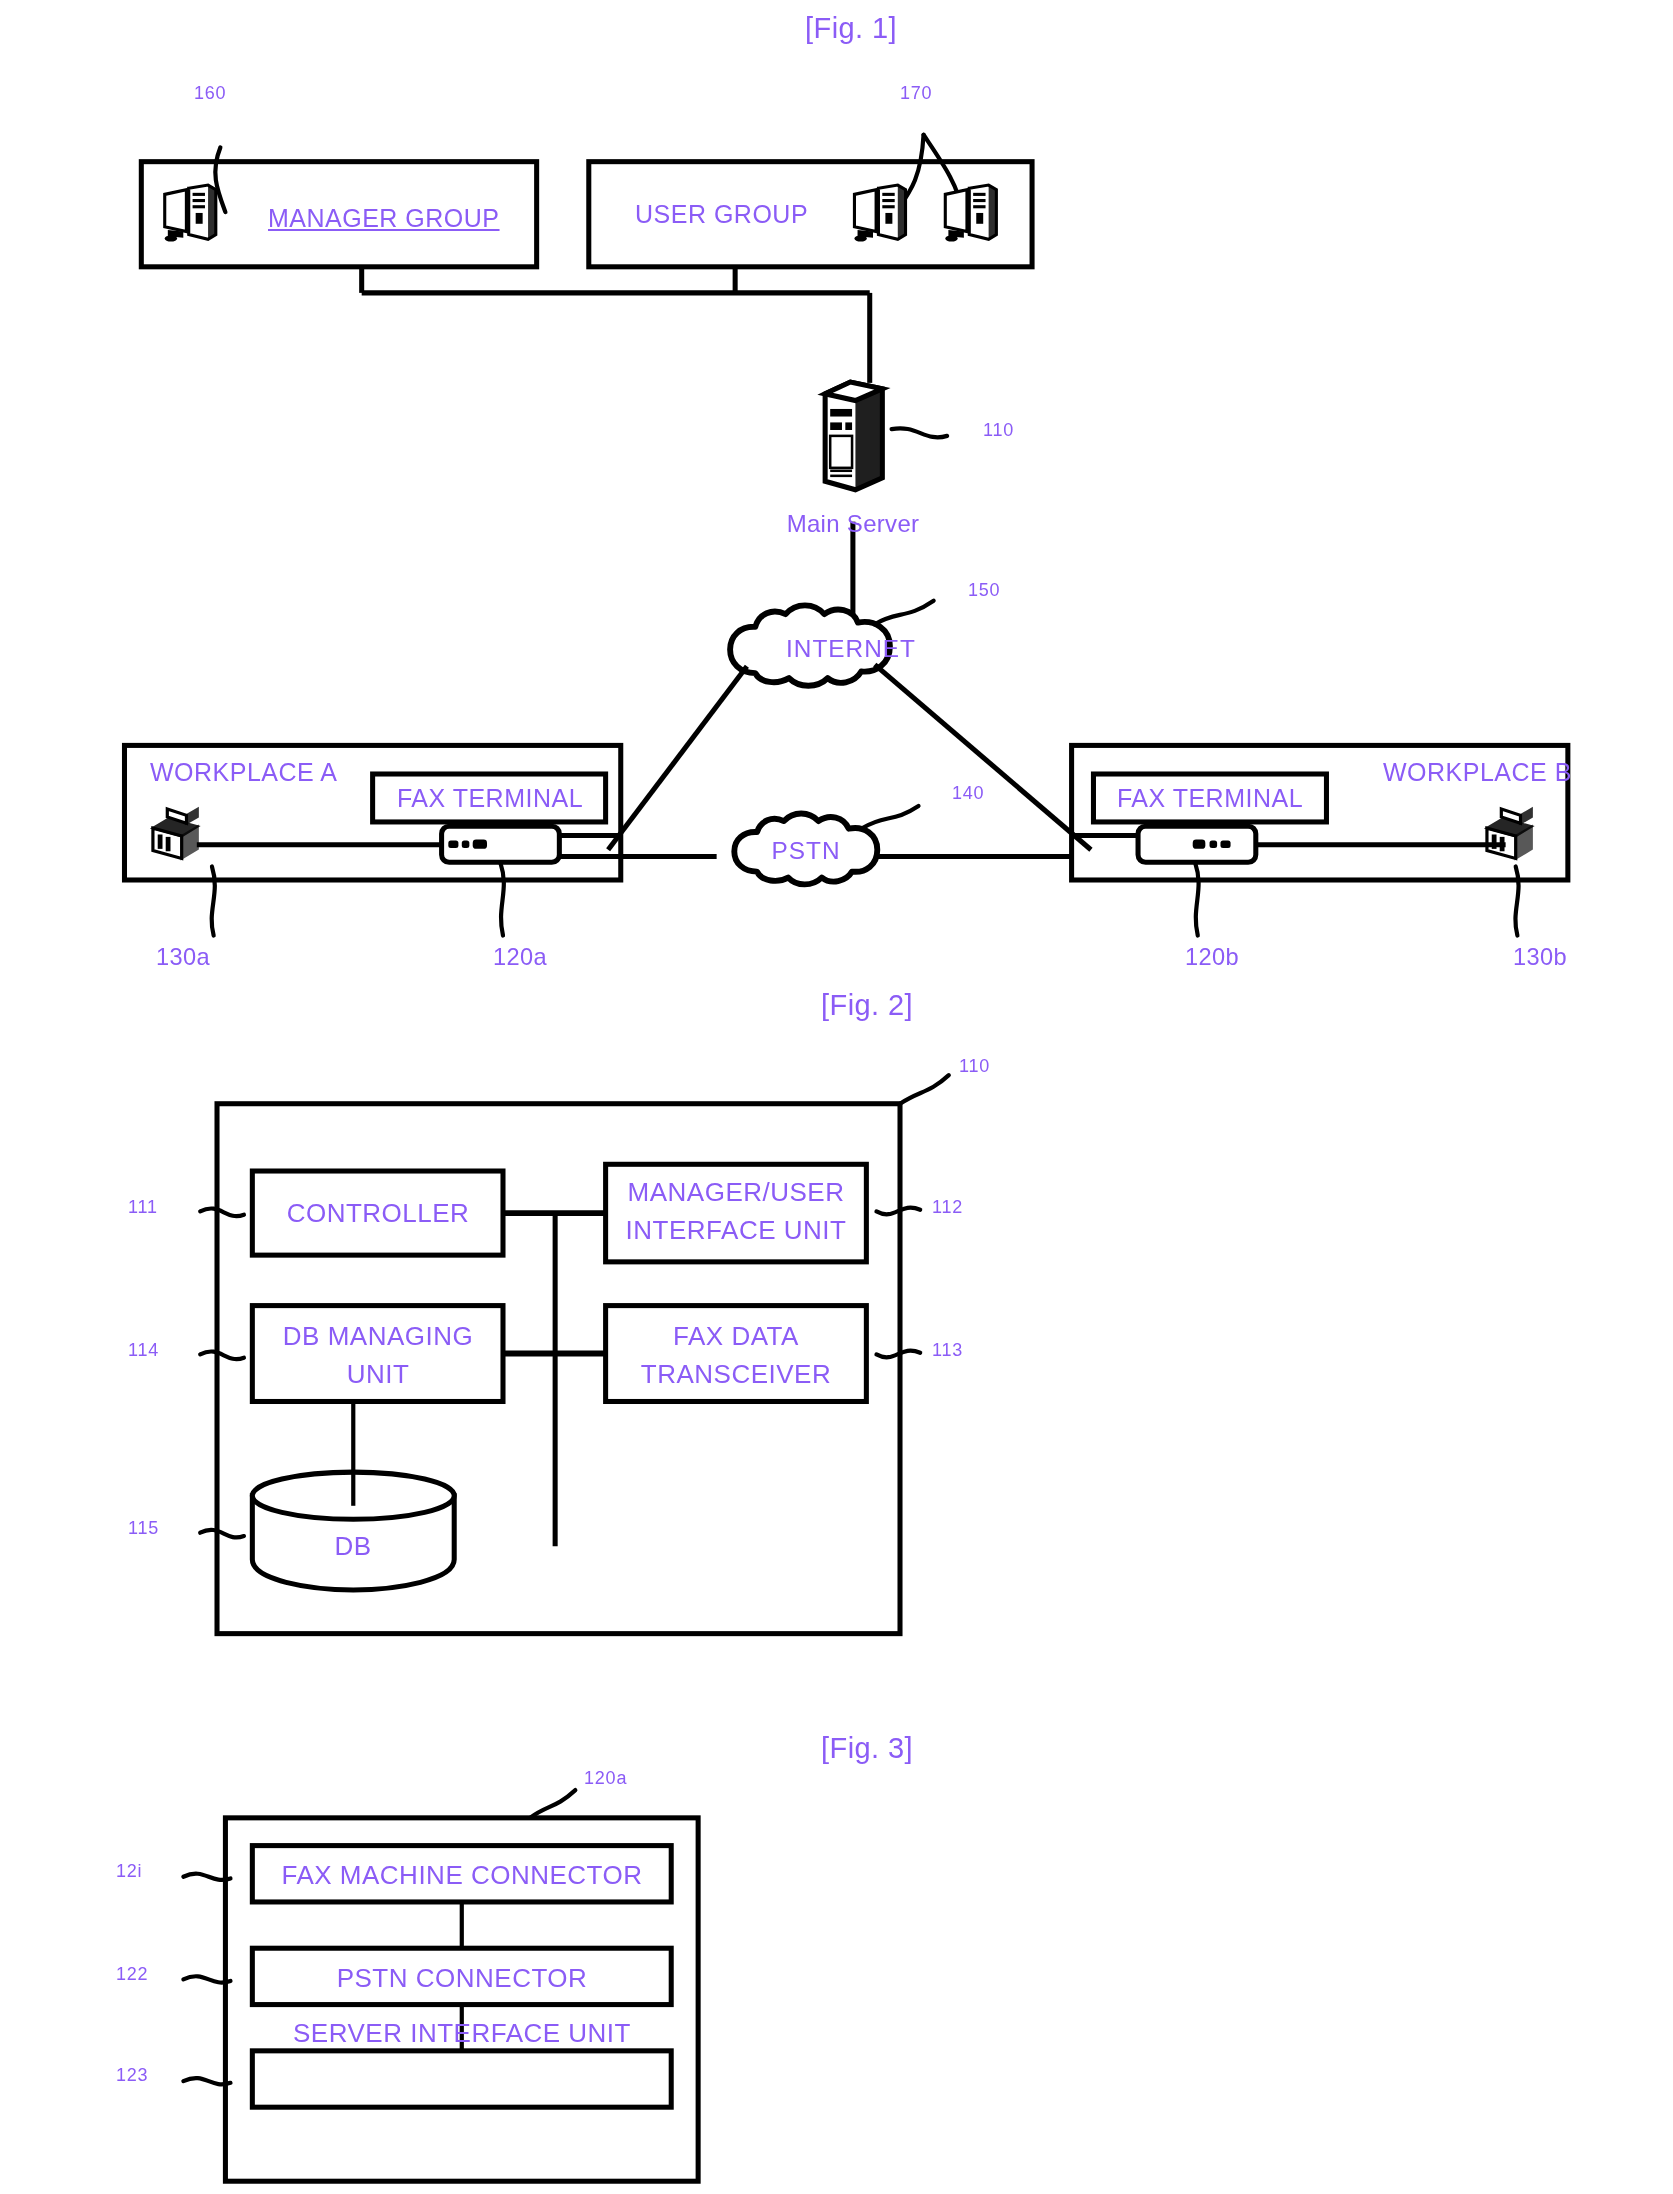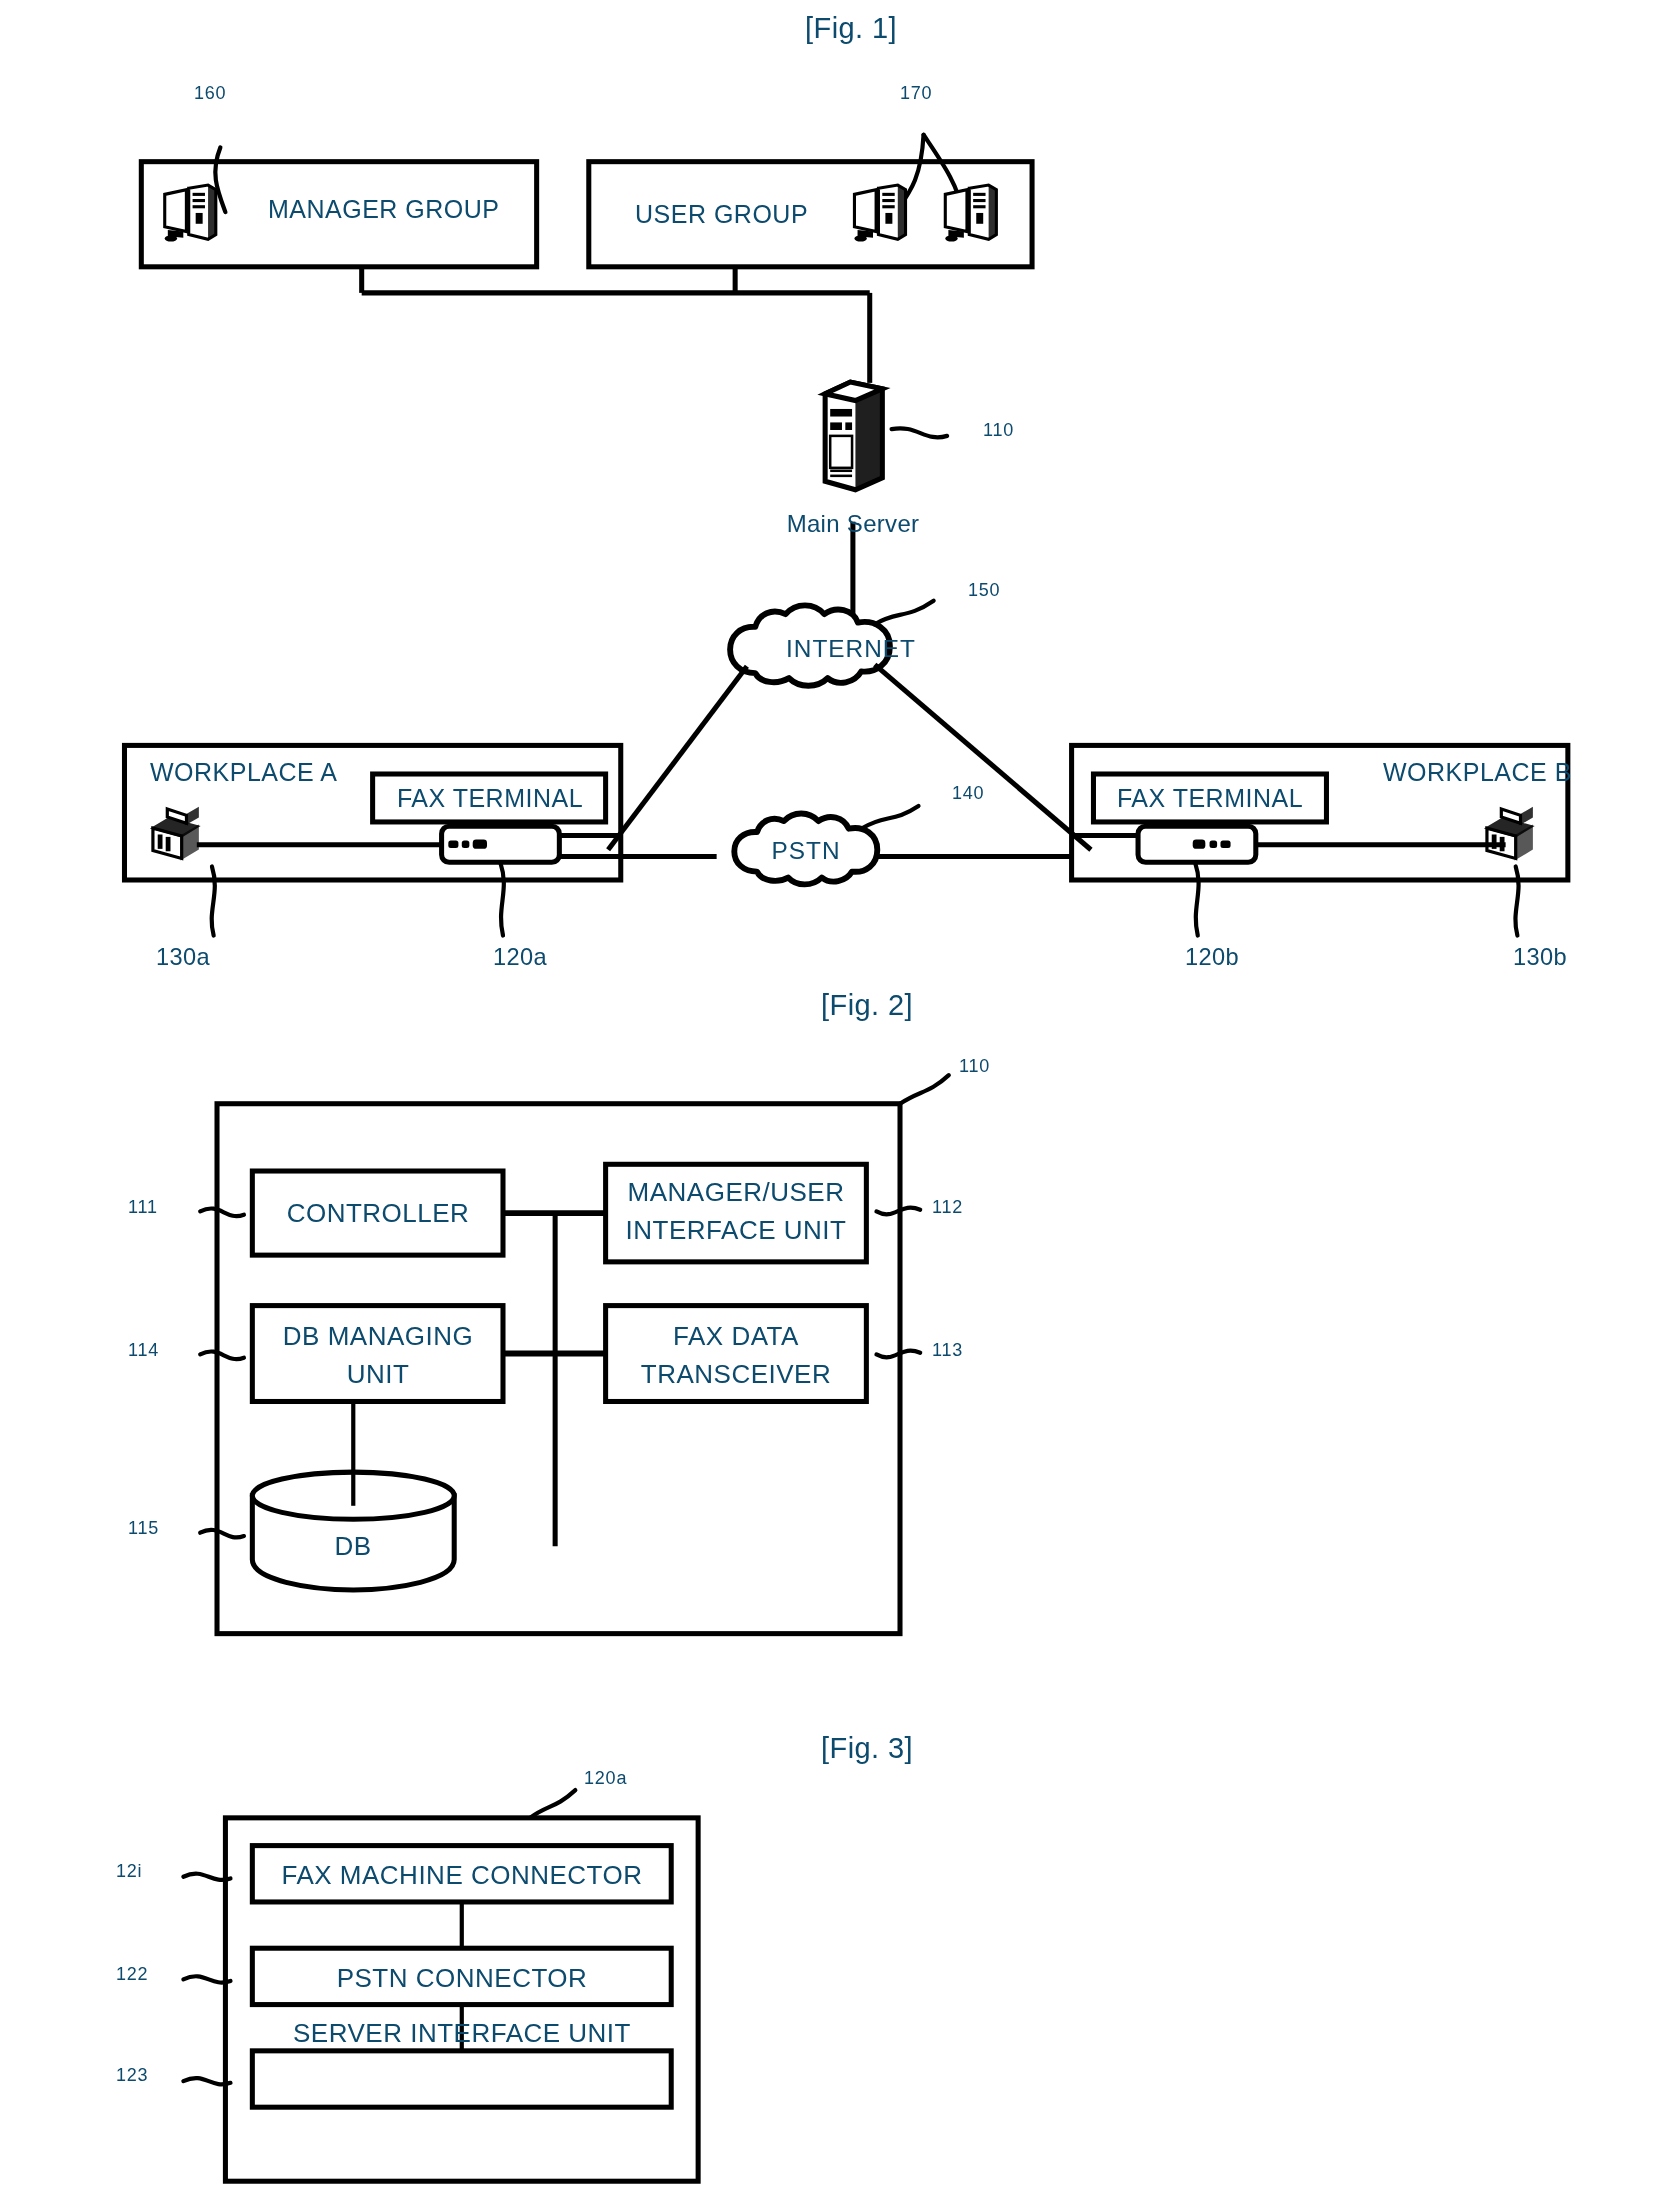--- a/index.html
+++ b/index.html
@@ -24,21 +24,21 @@
     left: 0;
     top: 0;
     width: 1673px;
     height: 2194px;
   }
   
   .txt {
     position: absolute;
     white-space: pre;
     line-height: 1;
-    color: #0c4a6e;
+    color: #8b5cf6;
     font-family: "Liberation Sans", sans-serif;
   }
   .fig-title {
     font-size: 29px;
     letter-spacing: 0.4px;
   }
   .box-label {
     font-size: 25px;
     letter-spacing: 0.5px;
   }
@@ -271,21 +271,21 @@
       <path d="M218,2353 C244,2341 250,2363 274,2355" fill="none" stroke="#000" stroke-width="5" stroke-linecap="round"></path>
       <path d="M218,2474 C244,2462 250,2484 274,2476" fill="none" stroke="#000" stroke-width="5" stroke-linecap="round"></path>
     </g>
   </svg>
 
   <div class="txt fig-title ctr" style="left:851px; top:13.5px;">[Fig. 1]</div>
 
   <div class="txt ref" style="left:194px; top:84px;">160</div>
   <div class="txt ref" style="left:900px; top:84px;">170</div>
 
-  <div class="txt box-label" style="left:268px; top:197px;">MANAGER GROUP</div>
+  <div class="txt box-label" style="left:268px; top:206px;text-decoration:underline;">MANAGER GROUP</div>
   <div class="txt box-label" style="left:635px; top:202px;">USER GROUP</div>
 
   <div class="txt ref" style="left:983px; top:421px;">110</div>
   <div class="txt server-label ctr" style="left:853px; top:512px;">Main Server</div>
 
   <div class="txt ref" style="left:968px; top:581px;">150</div>
   <div class="txt cloud-label ctr" style="left:851px; top:637px;">INTERNET</div>
 
   <div class="txt ref" style="left:952px; top:784px;">140</div>
   <div class="txt cloud-label ctr" style="left:806px; top:839px;">PSTN</div>

